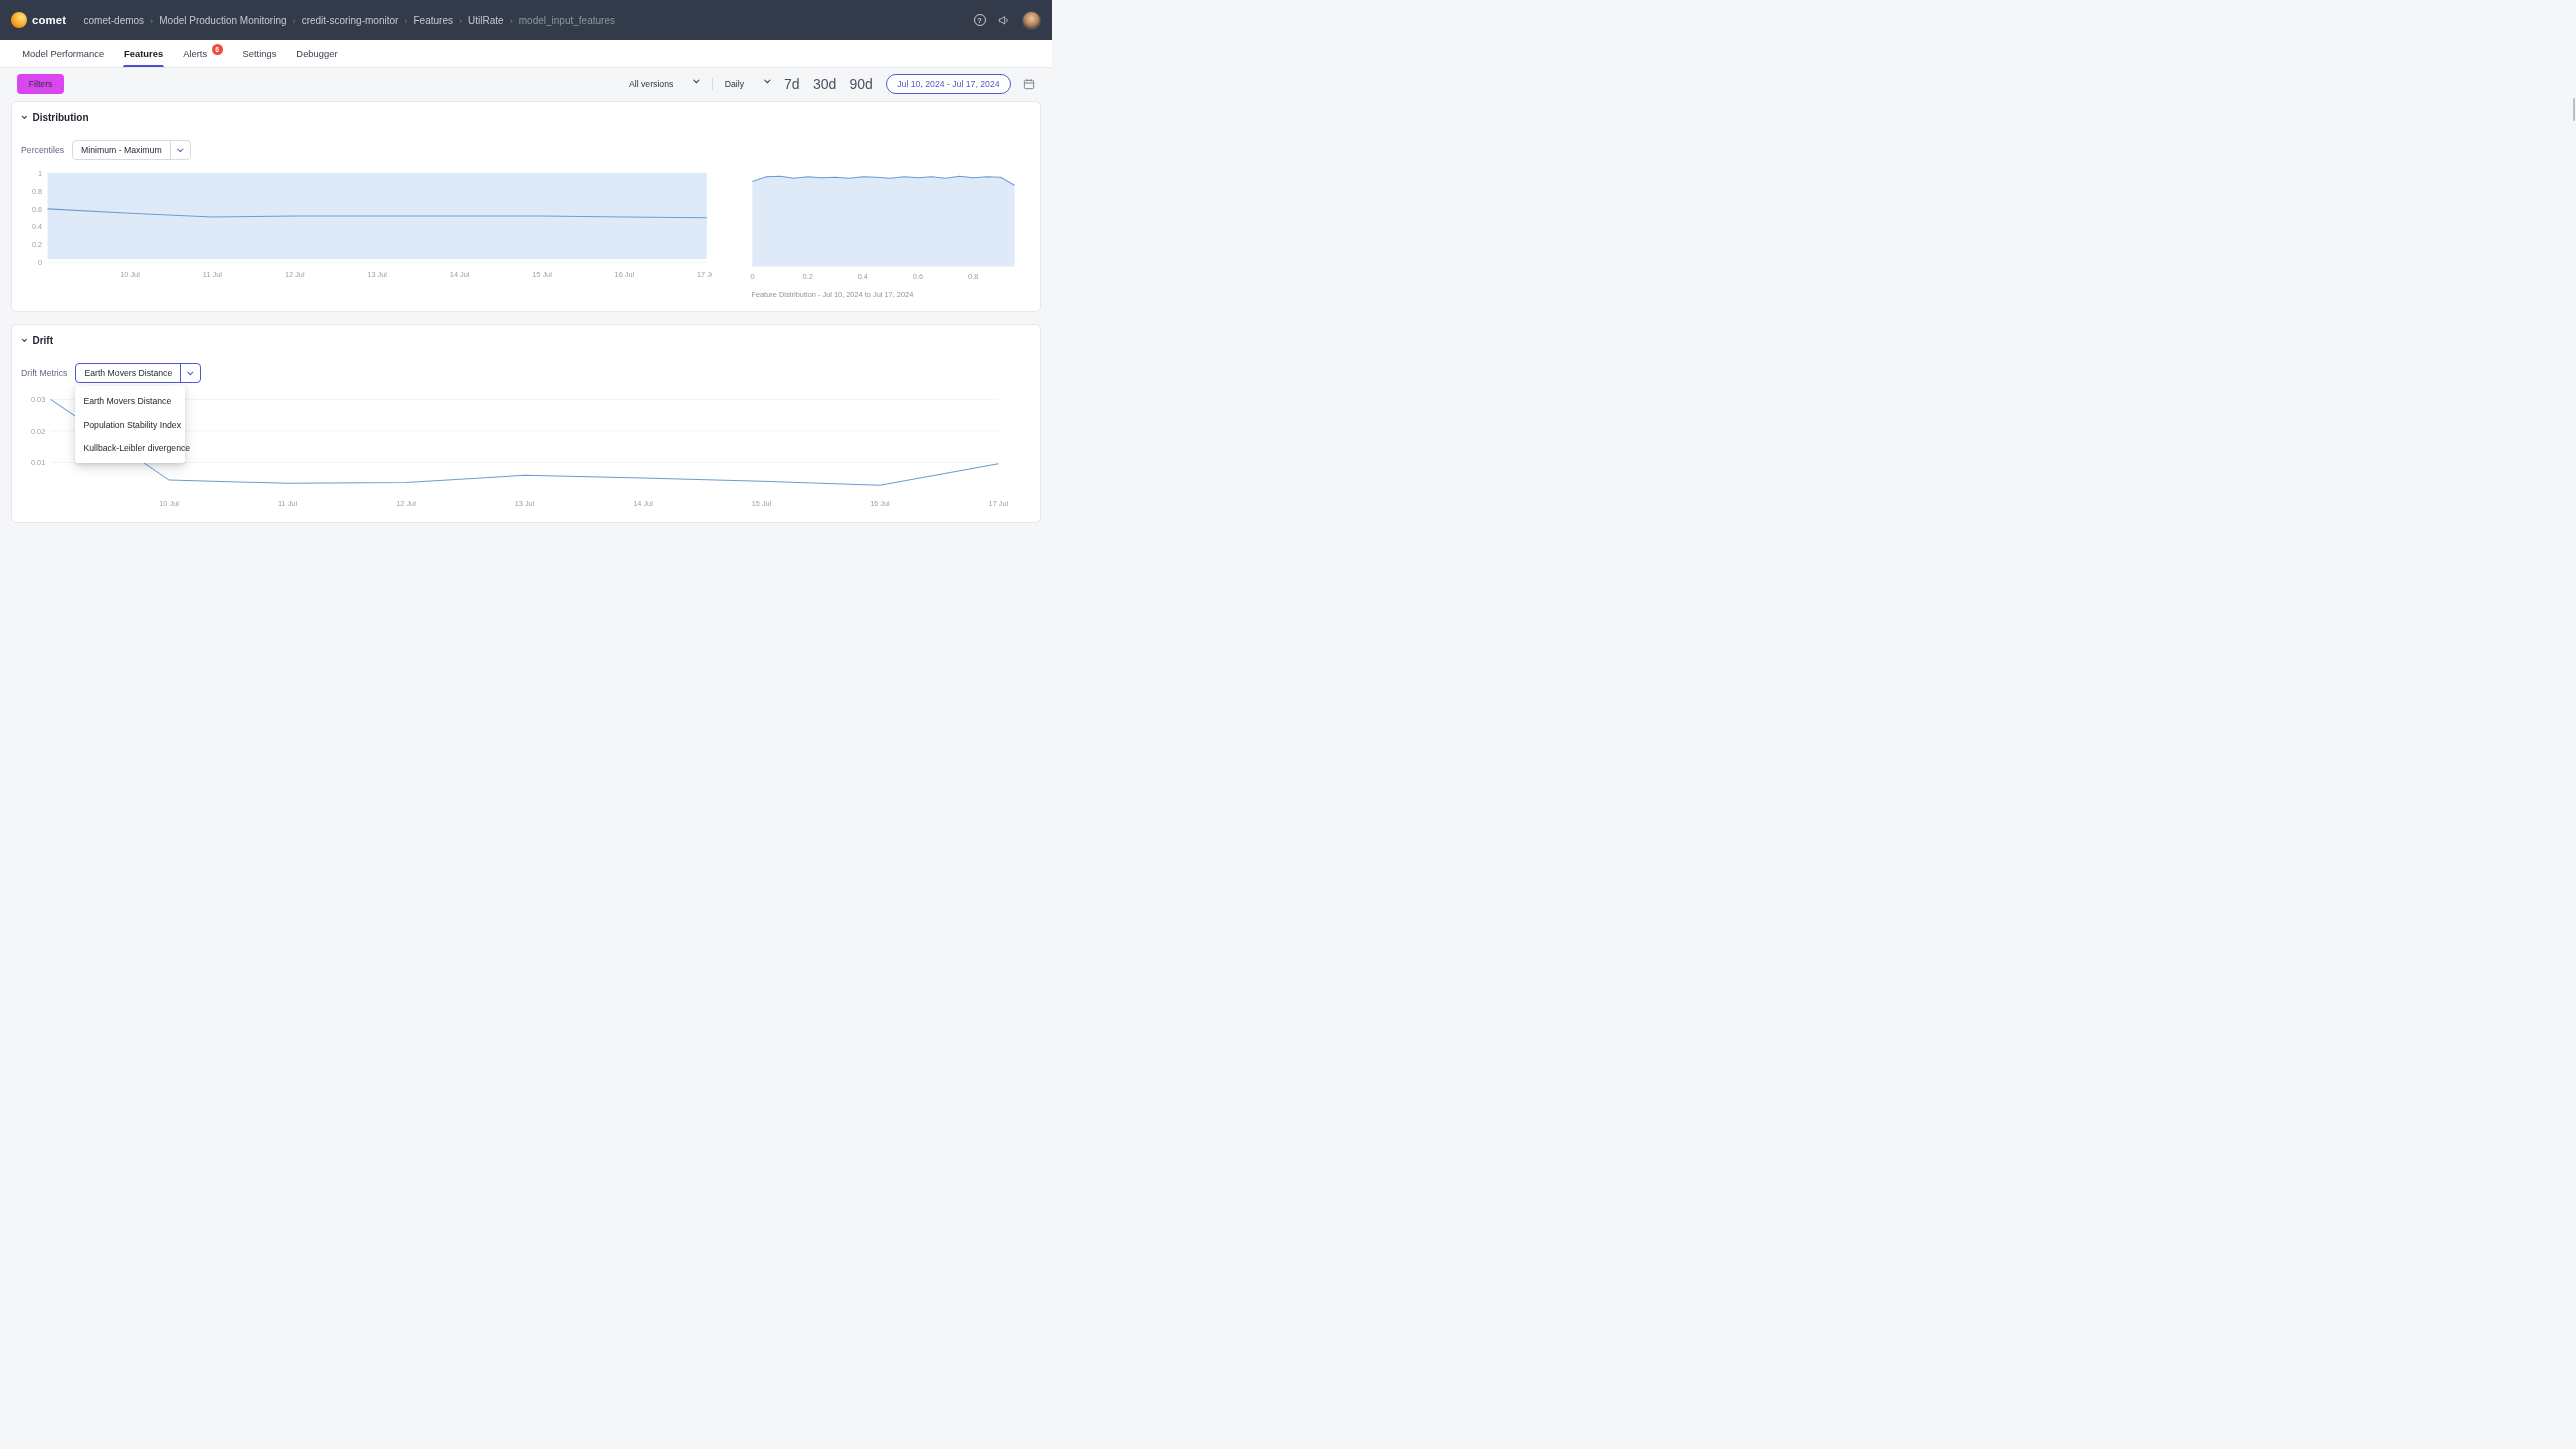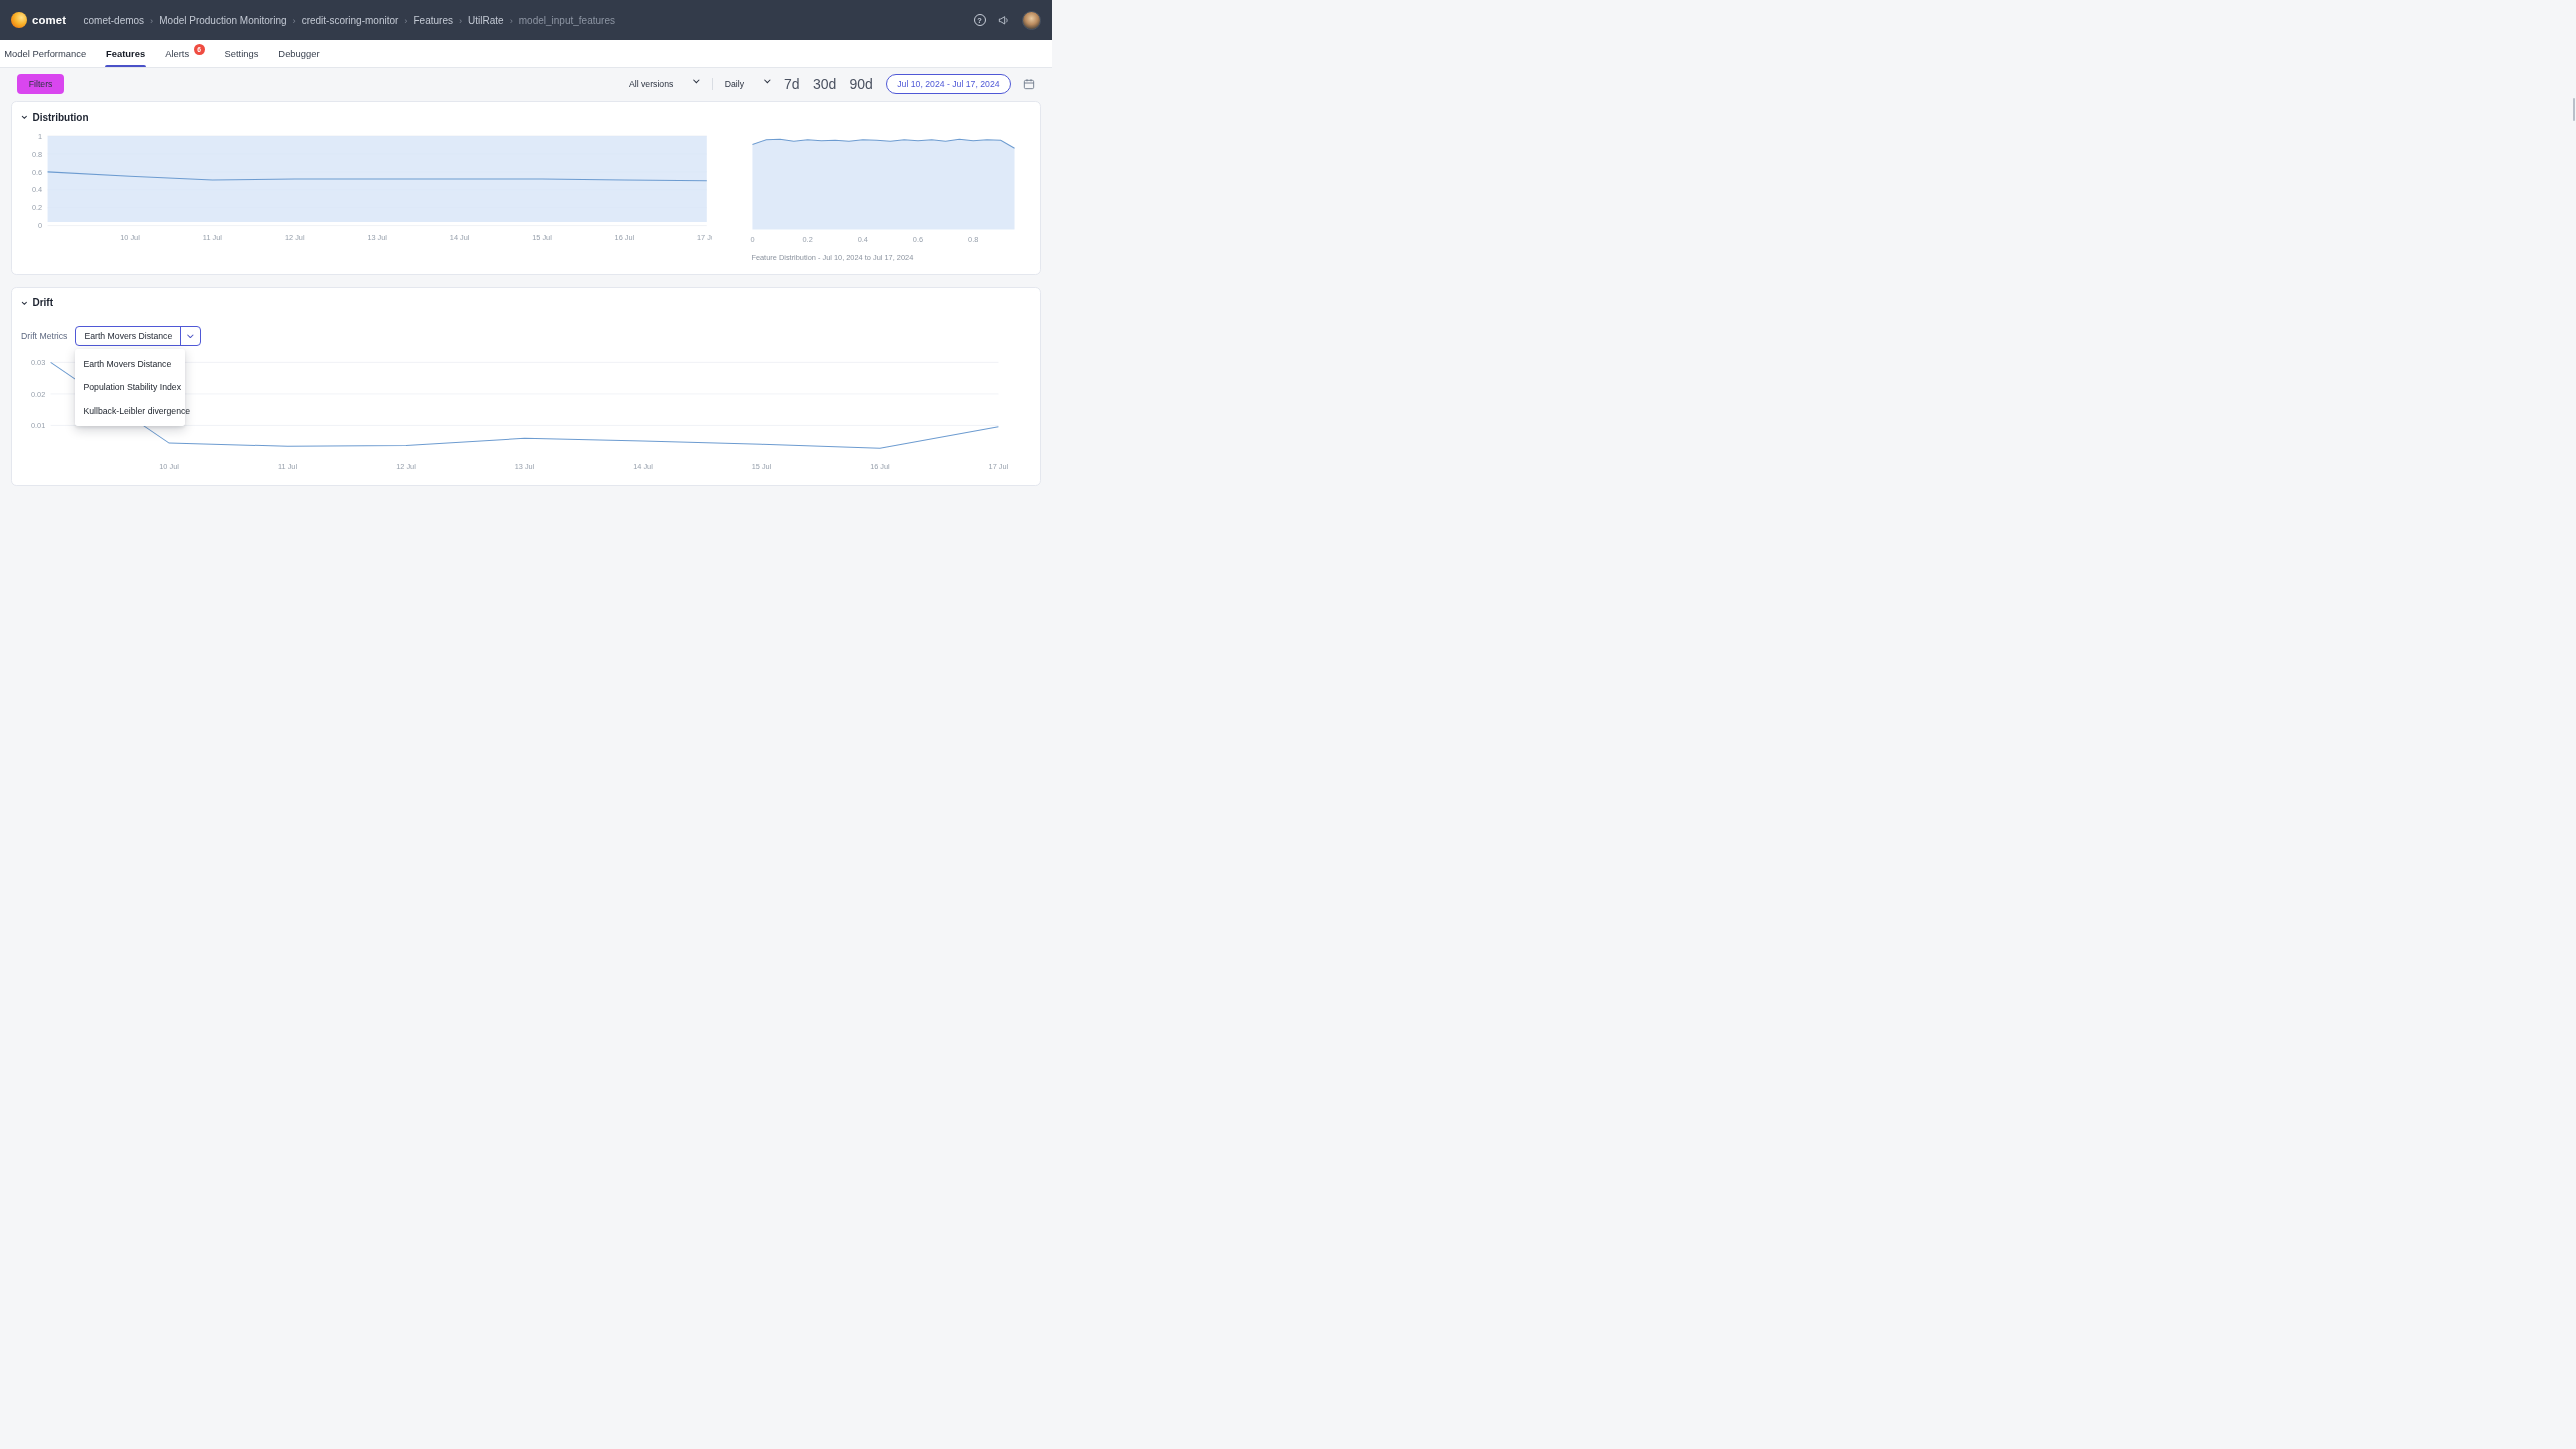--- a/index.html
+++ b/index.html
@@ -36,21 +36,21 @@
   .announce-icon { display:flex; cursor:pointer; }
   .avatar {
     width:19px; height:19px; border-radius:50%; cursor:pointer;
     background: radial-gradient(circle at 50% 38%, #e8c9a0 0%, #b98a5e 45%, #584a3c 78%, #39424f 100%);
     border:0.7px solid #4a5361;
   }
 
   
   .tabs {
     height:28px; background:#ffffff; border-bottom:0.7px solid #e4e7ec;
-    display:flex; align-items:stretch; padding:0 3px; gap:17.4px;
+    display:flex; align-items:stretch; padding:0 21px; gap:17.4px;
   }
   .tab {
     position:relative; display:flex; align-items:center; gap:3.4px;
     font-size:9.4px; color:#39414f; cursor:pointer; padding:0 1.3px;
   }
   .tab.active { color:#161b26; font-weight:700; }
   .tab.active::after {
     content:""; position:absolute; left:0; right:0; bottom:0; height:2px;
     background:#4a51c8; border-radius:2px 2px 0 0;
   }
@@ -209,20 +209,31 @@
 </div>
 
 <main>
 
   <section class="card">
     <div class="card-head">
       <svg width="6.7" height="6.7" viewBox="0 0 10 10">
           <path d="M2 3.5l3 3 3-3" stroke="#2b3240" stroke-width="1.6" fill="none" stroke-linecap="round"></path>
         </svg>
       <span class="card-title">Distribution</span>
+    </div>
+    <div class="control-row">
+      <span class="ctl-label">Percentiles</span>
+      <div class="select">
+        <span class="select-value">Minimum - Maximum</span>
+        <span class="select-arrow">
+          <svg width="6.7" height="4.7" viewBox="0 0 10 7">
+              <path d="M1 1.5l4 4 4-4" stroke="currentColor" stroke-width="1.5" fill="none" stroke-linecap="round"></path>
+            </svg>
+        </span>
+      </div>
     </div>
     <div class="charts-row">
       <div class="chart-left">
         <svg id="chart-band" width="691" height="115" viewBox="0 0 1030 172">
             <line x1="38" y1="140" x2="1024" y2="140" stroke="#e9ecf1"></line>
             <text x="30" y="144" text-anchor="end" fill="#98a1ad" font-size="11" font-family="Liberation Sans, sans-serif">0</text>
             <line x1="38" y1="113.2" x2="1024" y2="113.2" stroke="#e9ecf1"></line>
             <text x="30" y="117.2" text-anchor="end" fill="#98a1ad" font-size="11" font-family="Liberation Sans, sans-serif">0.2</text>
             <line x1="38" y1="86.4" x2="1024" y2="86.4" stroke="#e9ecf1"></line>
             <text x="30" y="90.4" text-anchor="end" fill="#98a1ad" font-size="11" font-family="Liberation Sans, sans-serif">0.4</text>

